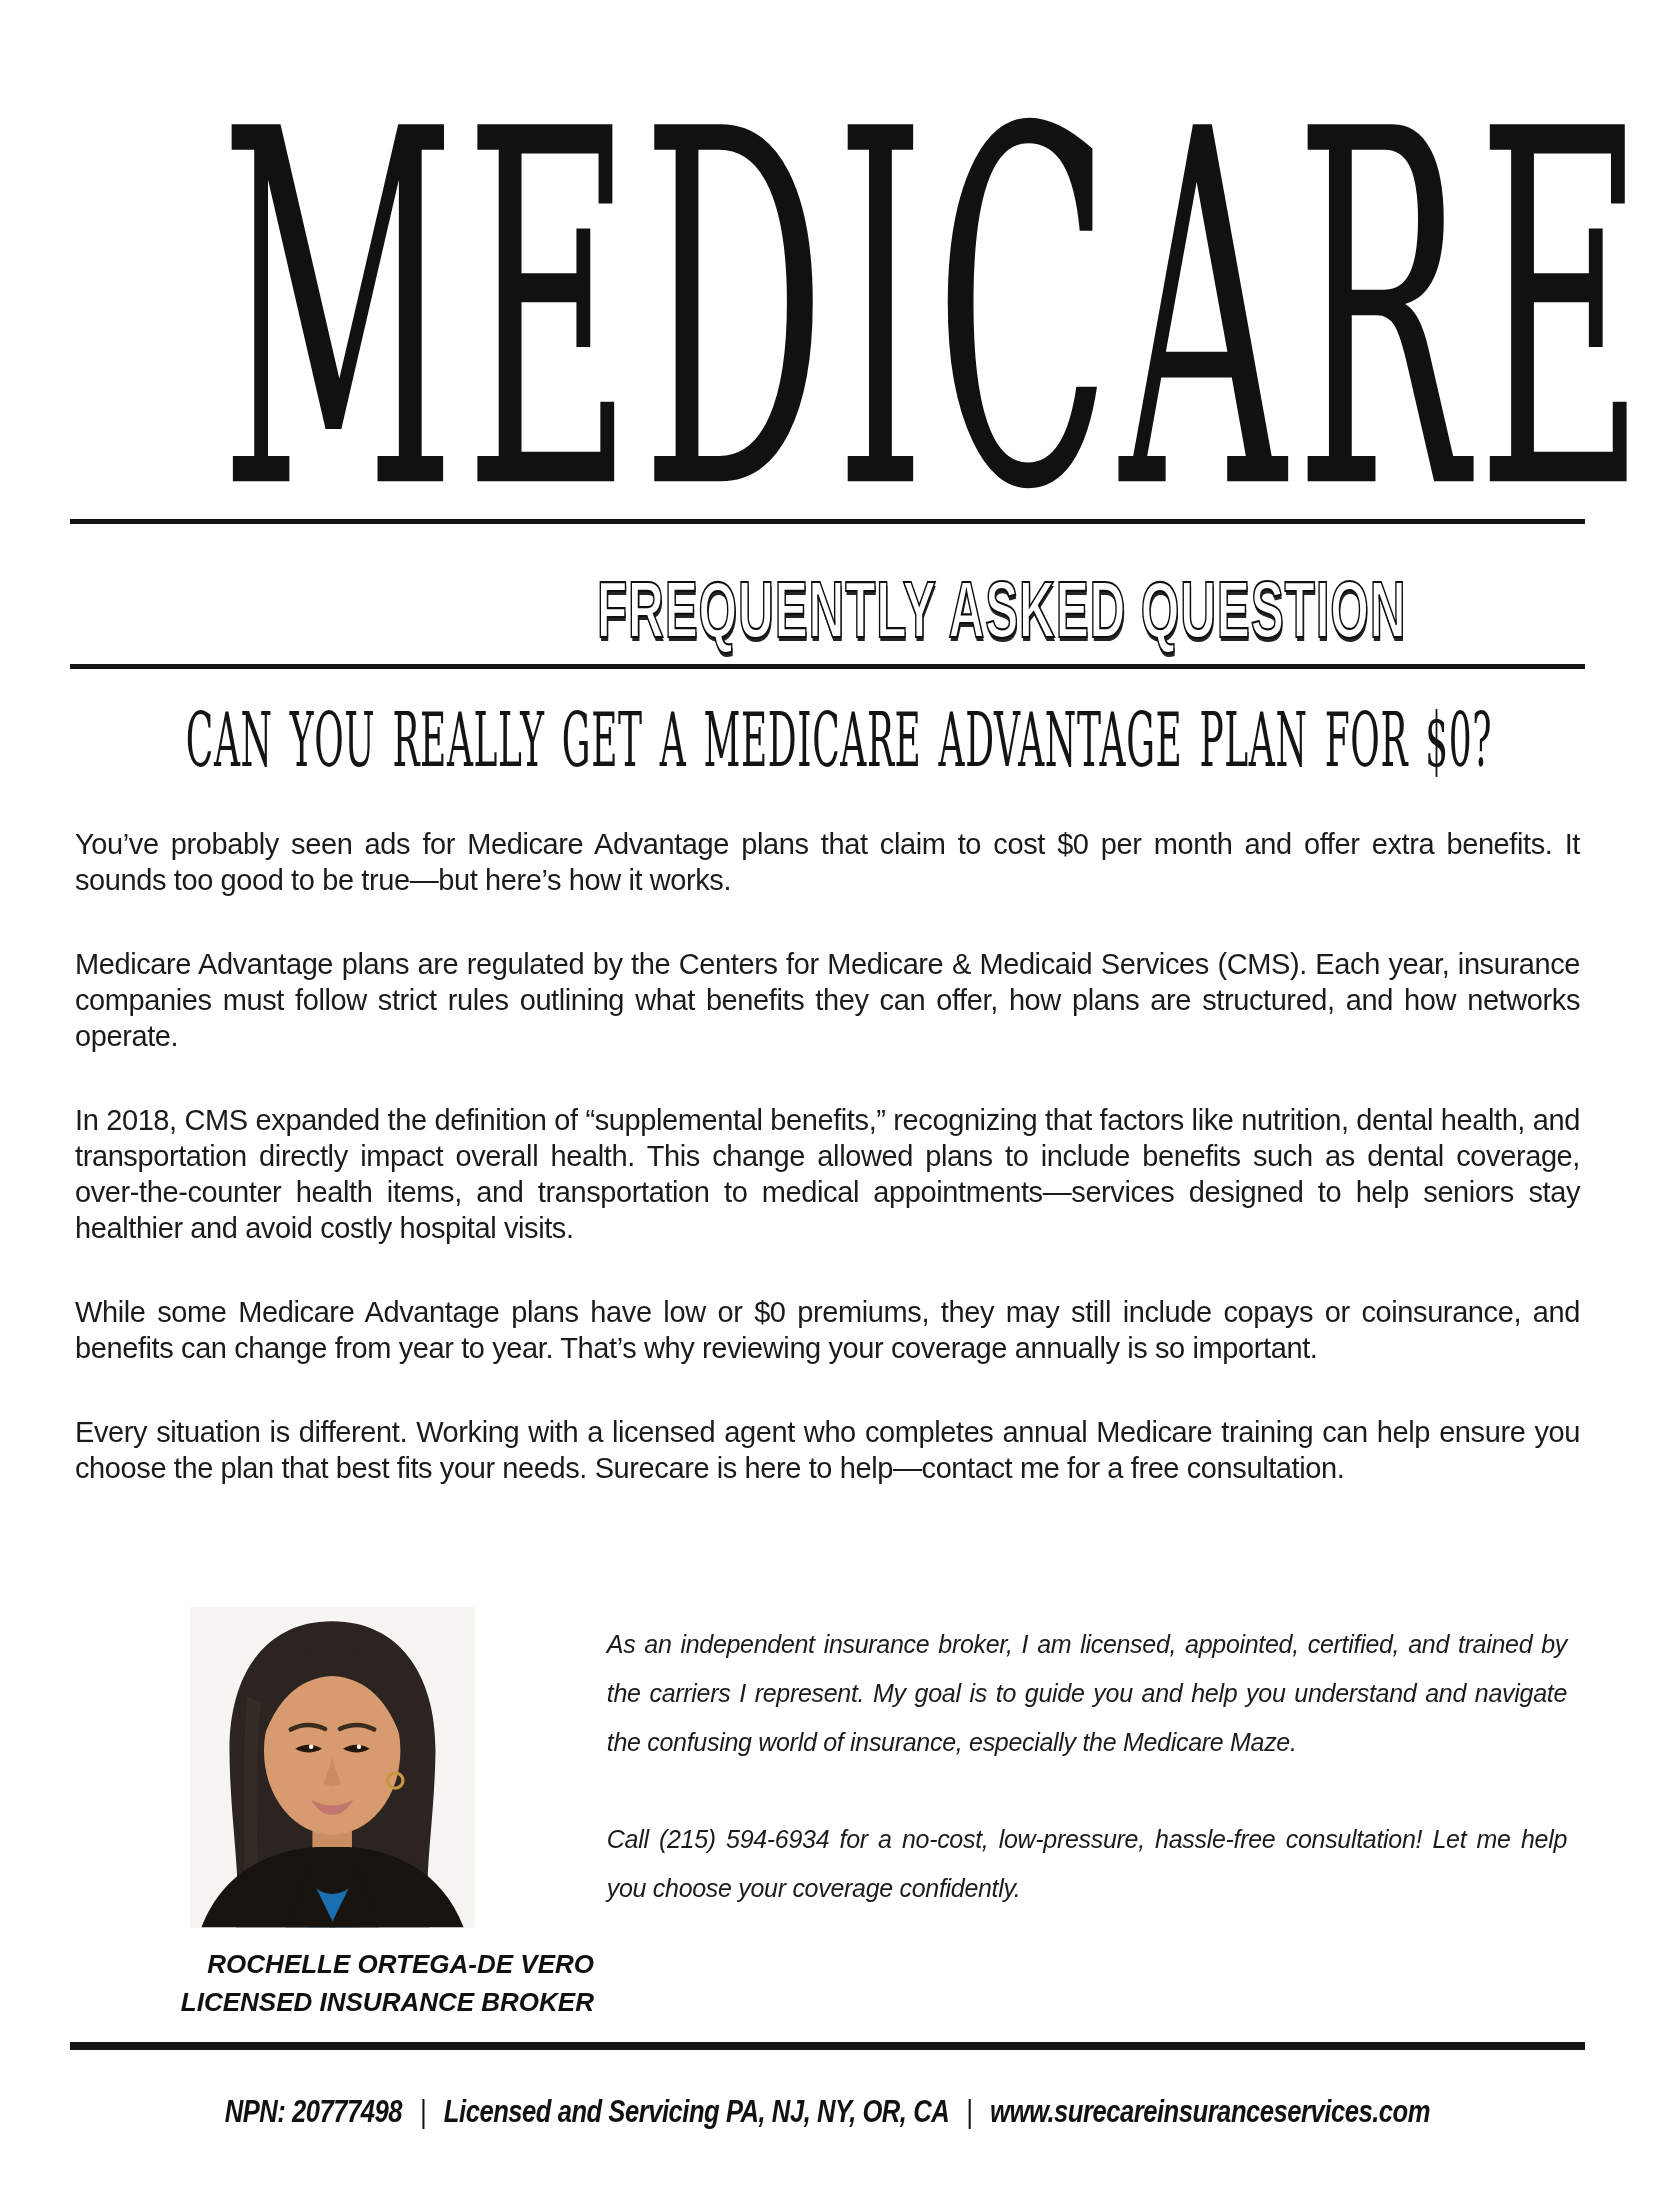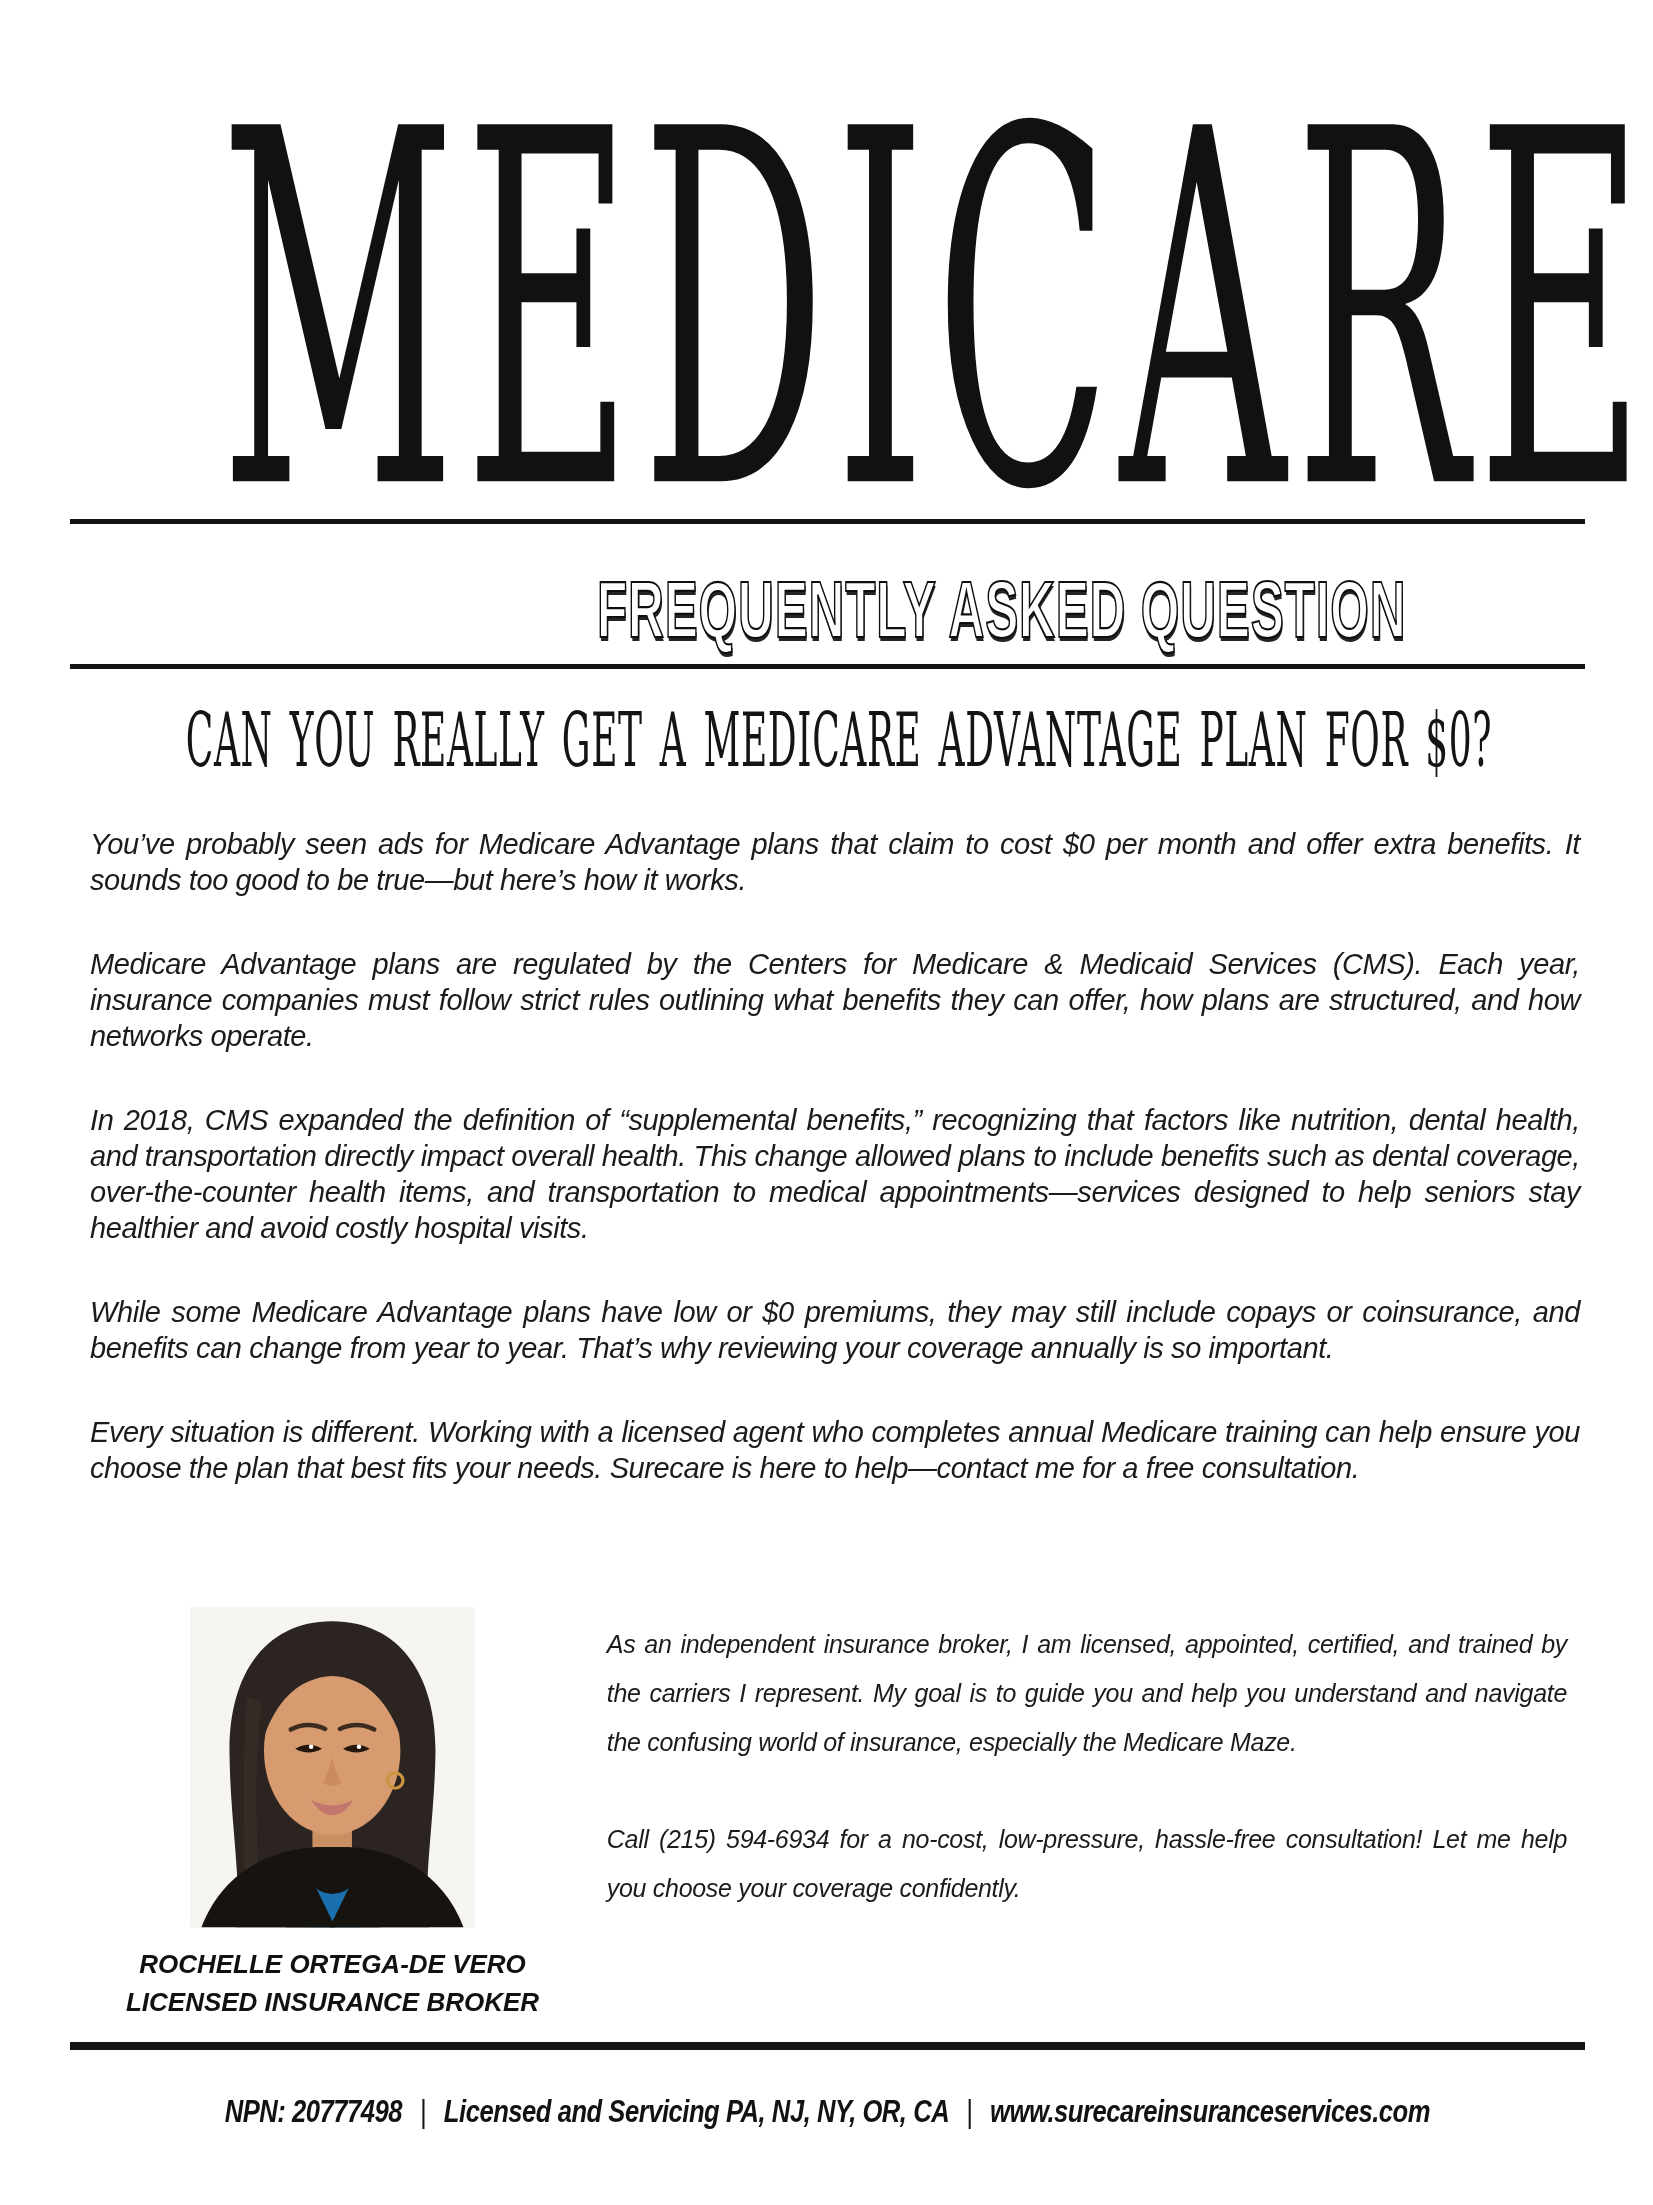--- a/index.html
+++ b/index.html
@@ -22,25 +22,25 @@
   
   .headline-wrap{position:absolute;top:688px;left:0;right:0;height:105px;
                  display:flex;align-items:center;justify-content:center;margin-left:24px;}
   .headline-text{font-family:"DejaVu Serif",serif;font-size:36px;line-height:1;
                  letter-spacing:0.6px;word-spacing:5.1px;white-space:nowrap;color:#141414;
                  transform:scaleY(2.1);}
   
   .body-copy{position:absolute;top:826px;left:75px;right:74px;
              font-size:29px;line-height:36px;letter-spacing:-0.4px;
              text-align:justify;color:#1b1b1b;}
-  .body-copy p{margin:0 0 48px 15px;font-style:italic;}
+  .body-copy p{margin:0 0 48px 0;}
   .body-copy p:last-child{margin-bottom:0;}
   
   .broker{position:absolute;top:1607px;left:71px;right:87px;display:flex;gap:12.8px;}
-  .broker-left{flex:0 0 523px;text-align:center;}
+  .broker-left{flex:0 0 523px;text-align:right;}
   .portrait-box{width:285px;height:321px;margin:0 auto;display:block;}
   .broker-name{margin-top:16.6px;font-size:26px;line-height:38px;font-weight:bold;
                font-style:italic;color:#111;letter-spacing:0;}
   .broker-title{font-size:26px;line-height:38px;font-weight:bold;font-style:italic;color:#111;}
   .broker-right{flex:1;font-style:italic;font-size:25px;line-height:49px;
                 letter-spacing:-0.3px;text-align:justify;color:#1b1b1b;}
   .broker-bio{margin:12.8px 0 48px 0;}
   .broker-cta{margin:0;}
   
   #footer-rule{top:2042px;height:8.3px;}

